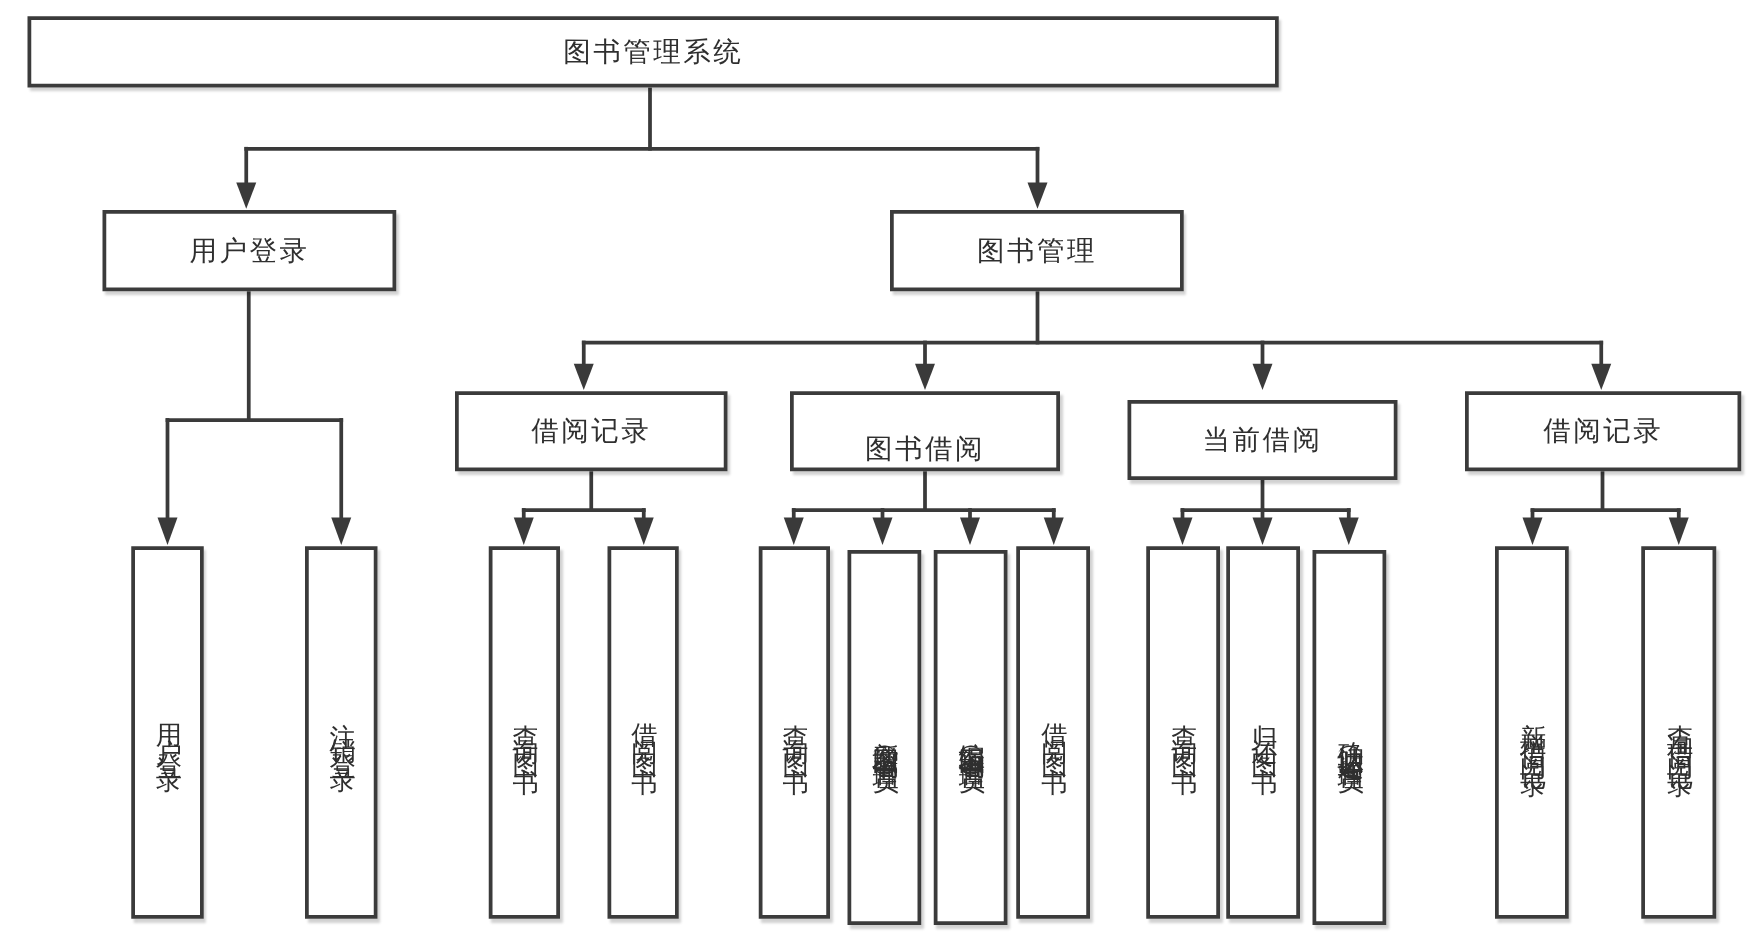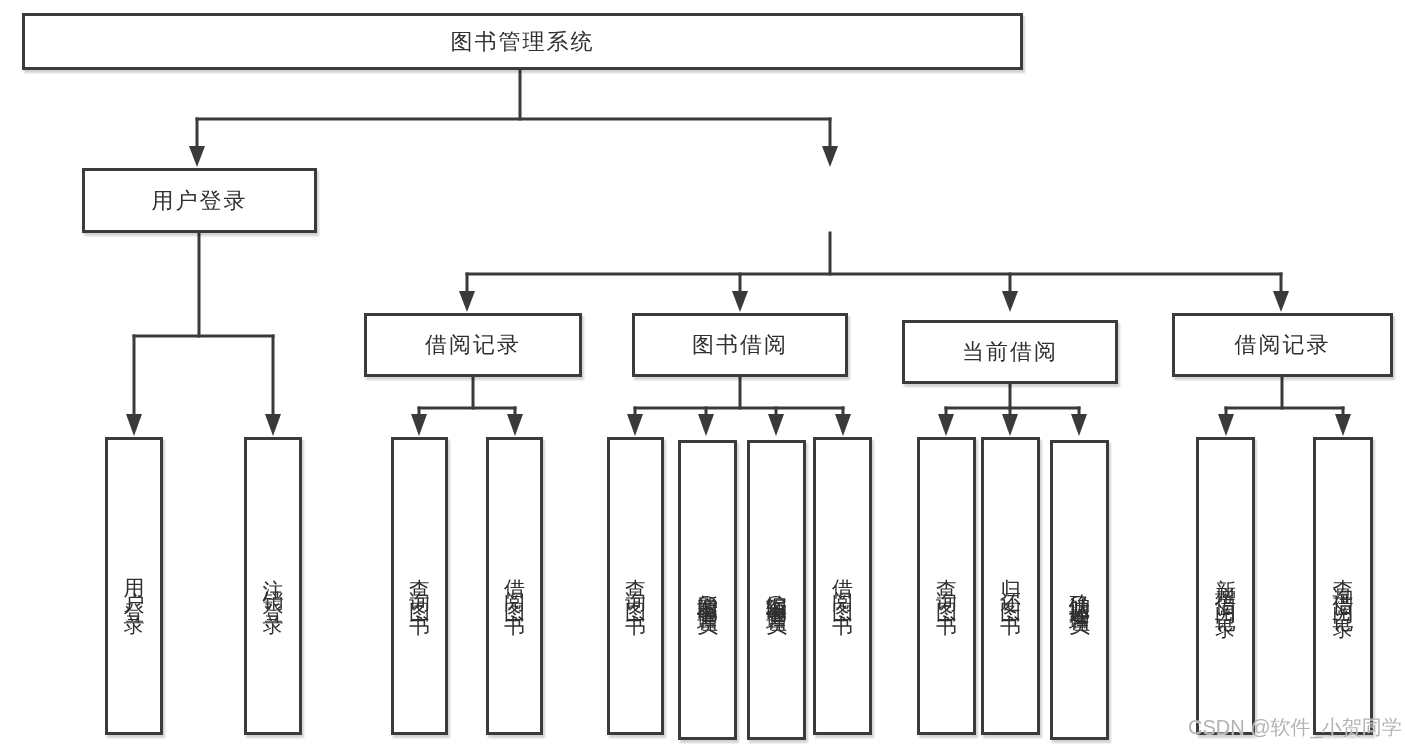--- a/index.html
+++ b/index.html
@@ -138,25 +138,28 @@
     </g>
   </svg>
 
   <div class="node hnode" style="left:22px; top:13px; width:1001px; height:57px;">
     <span>图书管理系统</span>
   </div>
 
   <div class="node hnode" style="left:82px; top:168px; width:235px; height:65px;">
     <span>用户登录</span>
   </div>
+  <div class="node hnode" style="left:712px; top:168px; width:235px; height:65px;">
+    <span>图书管理</span>
+  </div>
 
   <div class="node hnode" style="left:364px; top:313px; width:218px; height:64px;">
     <span>借阅记录</span>
   </div>
-  <div class="node hnode" style="left:632px; top:313px; width:216px; height:64px;">
+  <div class="node hnode" style="left:632px; top:313px; width:216px; height:64px;align-items:flex-end;">
     <span>图书借阅</span>
   </div>
   <div class="node hnode" style="left:902px; top:320px; width:216px; height:64px;">
     <span>当前借阅</span>
   </div>
   <div class="node hnode" style="left:1172px; top:313px; width:221px; height:64px;">
     <span>借阅记录</span>
   </div>
 
   <div class="node vnode v4" style="left:105px; top:437px; width:58px; height:298px;">
@@ -192,15 +195,14 @@
   <div class="node vnode v9" style="left:1050px; top:440px; width:59px; height:300px;">
     <span>确认归还（管理员）</span>
   </div>
   <div class="node vnode v6" style="left:1196px; top:437px; width:59px; height:298px;">
     <span>新增借阅记录</span>
   </div>
   <div class="node vnode v6" style="left:1313px; top:437px; width:60px; height:298px;">
     <span>查询借阅记录</span>
   </div>
 
-  <div class="watermark">CSDN @软件_小贺同学</div>
 
 </div>
 
 </body></html>

